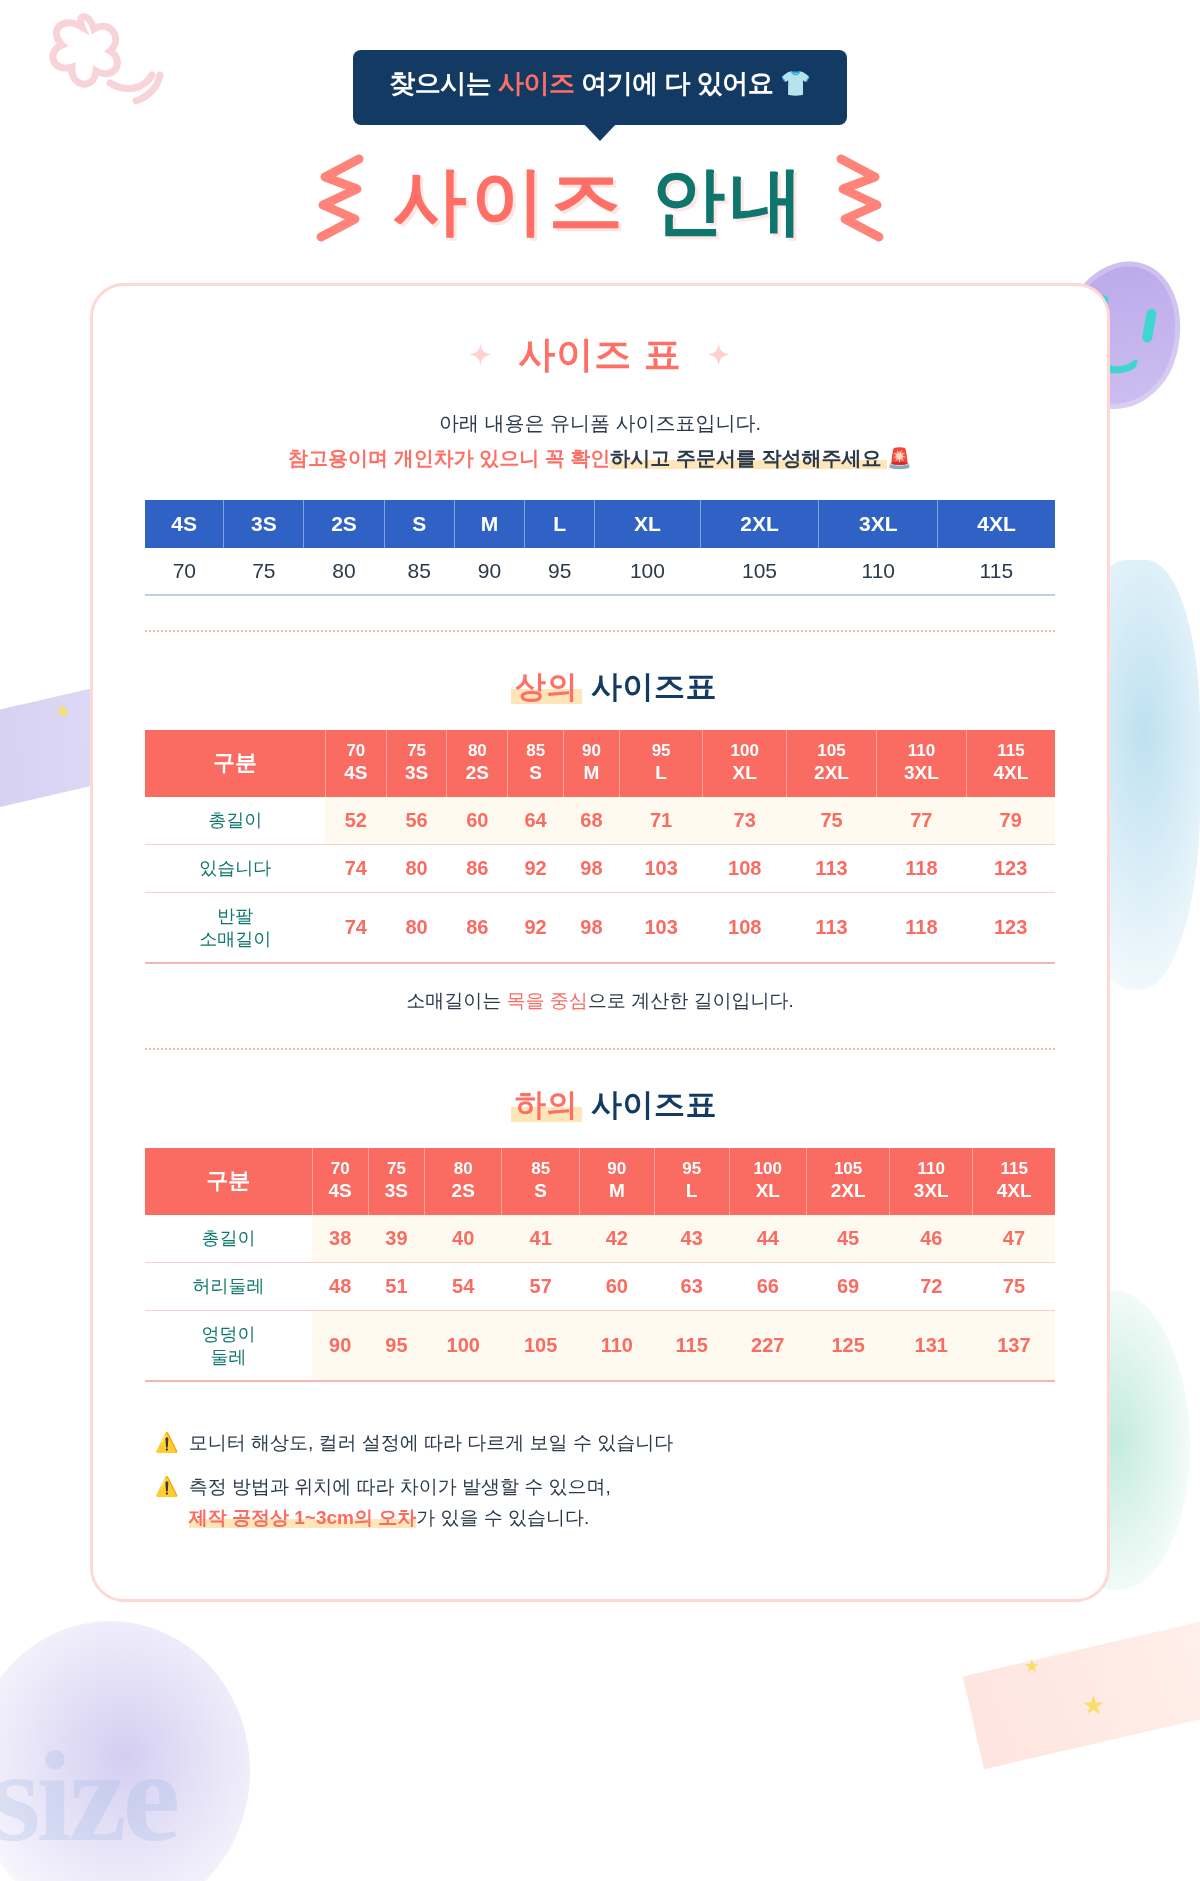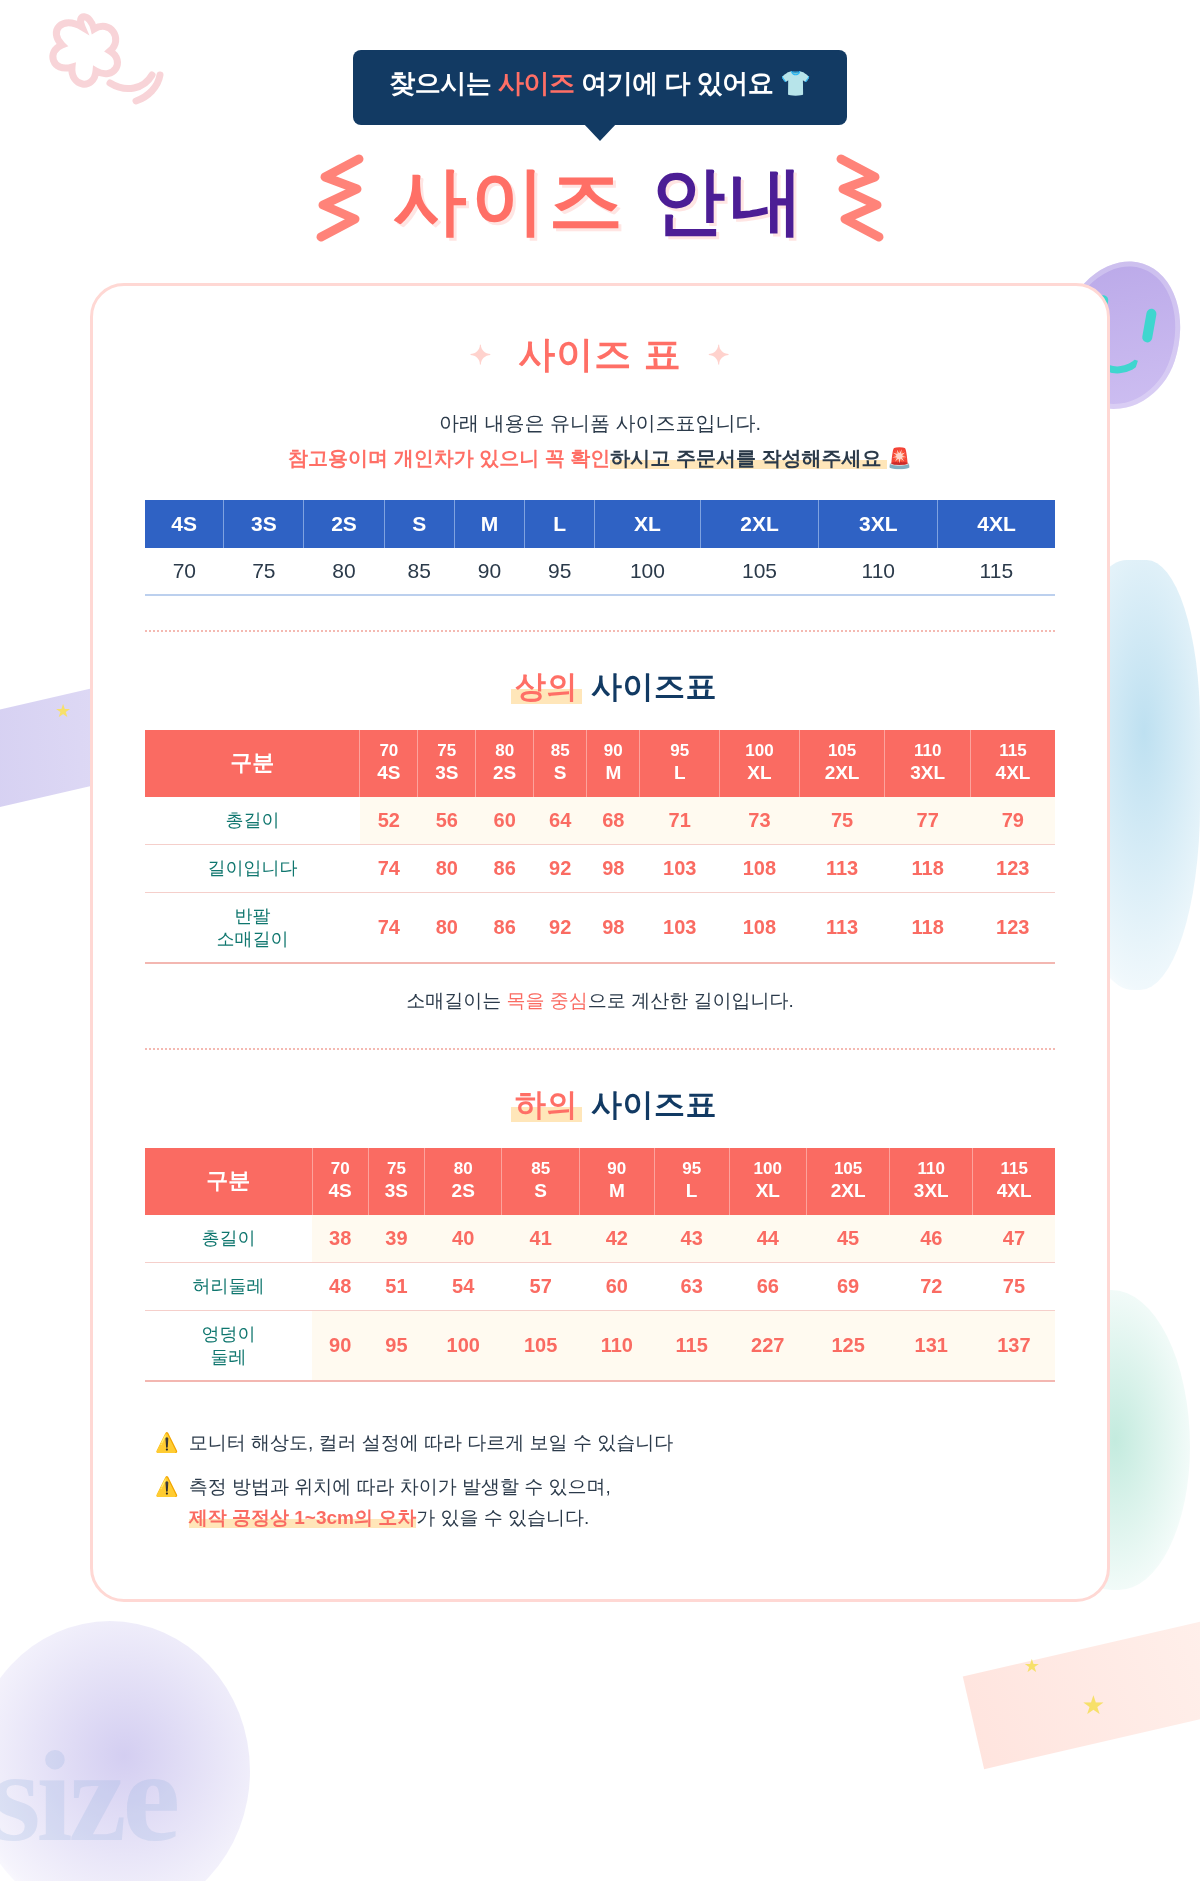--- a/index.html
+++ b/index.html
@@ -95,21 +95,21 @@
 
   .title-row {
     margin-top: 26px; text-align: center; position: relative;
     display: flex; align-items: center; justify-content: center; gap: 18px;
   }
   .big-title {
     font-size: 74px; font-weight: bold; color: #ff6f66;
     letter-spacing: 4px; line-height: 1.1;
     text-shadow: 3px 3px 0 rgba(255,111,102,.18);
   }
-  .big-title .dark { color: #4c1d95; }
+  .big-title .dark { color: #0f766e; }
   .squiggle { width: 64px; height: 100px; }
 
   
   .card {
     position: relative;
     margin: 32px auto 0;
     width: 1020px;
     background: #ffffff;
     border: 3px solid #ffd8d4;
     border-radius: 34px;
@@ -353,21 +353,21 @@
           <td class="val">60</td>
           <td class="val">64</td>
           <td class="val">68</td>
           <td class="val">71</td>
           <td class="val">73</td>
           <td class="val">75</td>
           <td class="val">77</td>
           <td class="val">79</td>
         </tr>
         <tr class="alt">
-          <td class="lab">길이입니다</td>
+          <td class="lab">있습니다</td>
           <td class="val">74</td>
           <td class="val">80</td>
           <td class="val">86</td>
           <td class="val">92</td>
           <td class="val">98</td>
           <td class="val">103</td>
           <td class="val">108</td>
           <td class="val">113</td>
           <td class="val">118</td>
           <td class="val">123</td>

